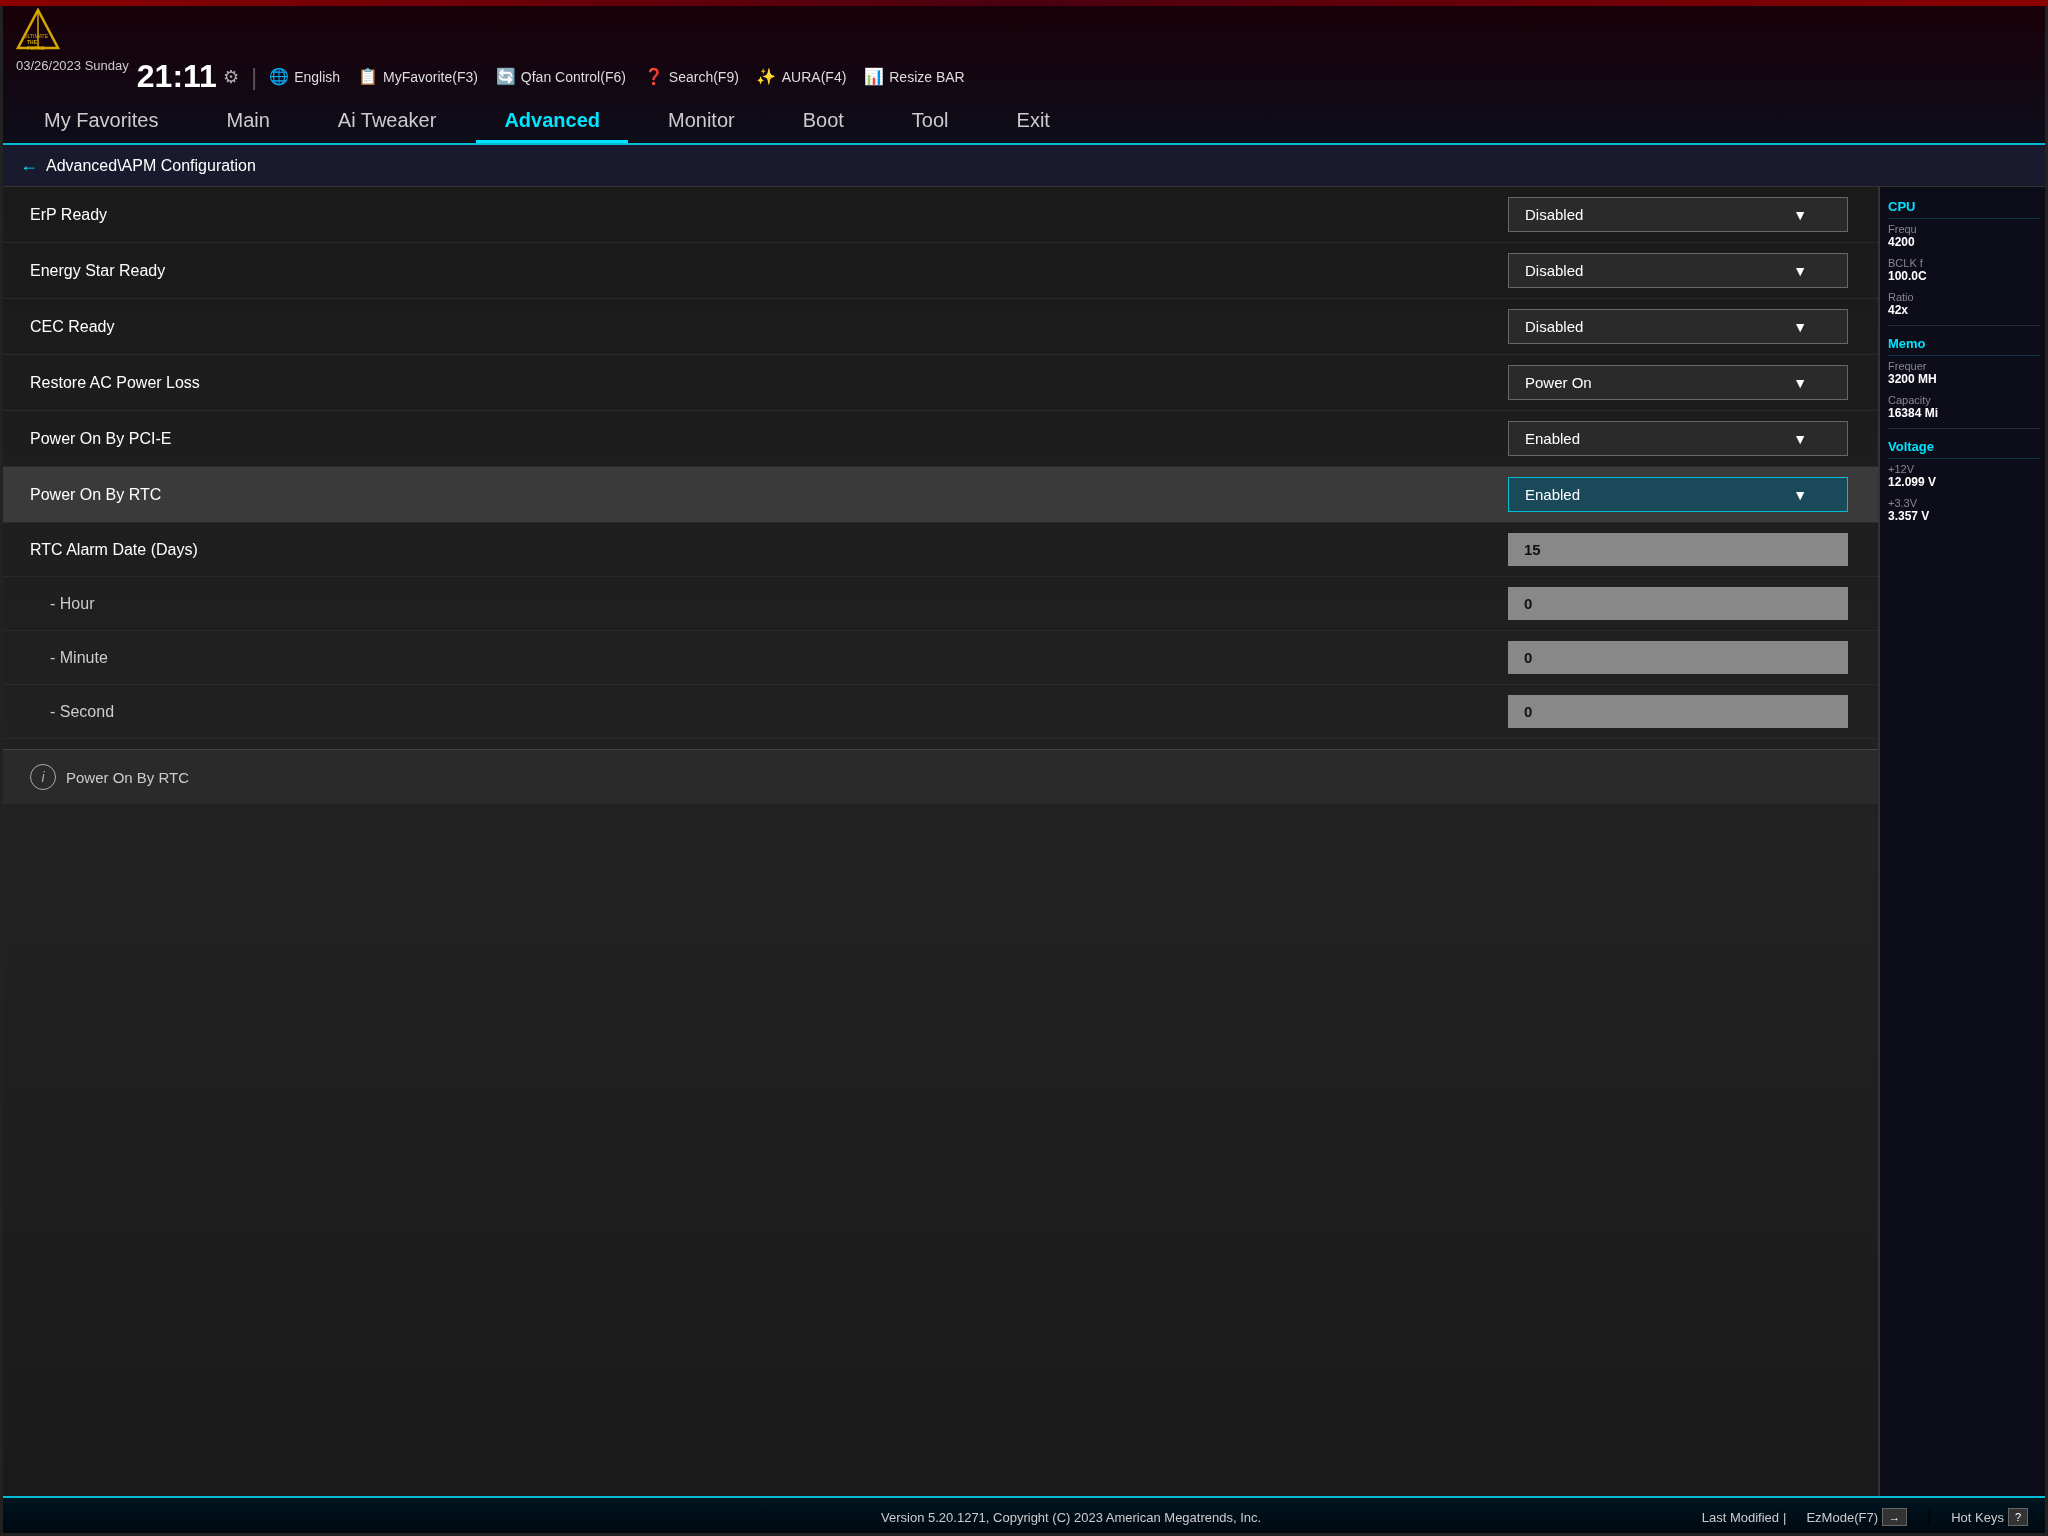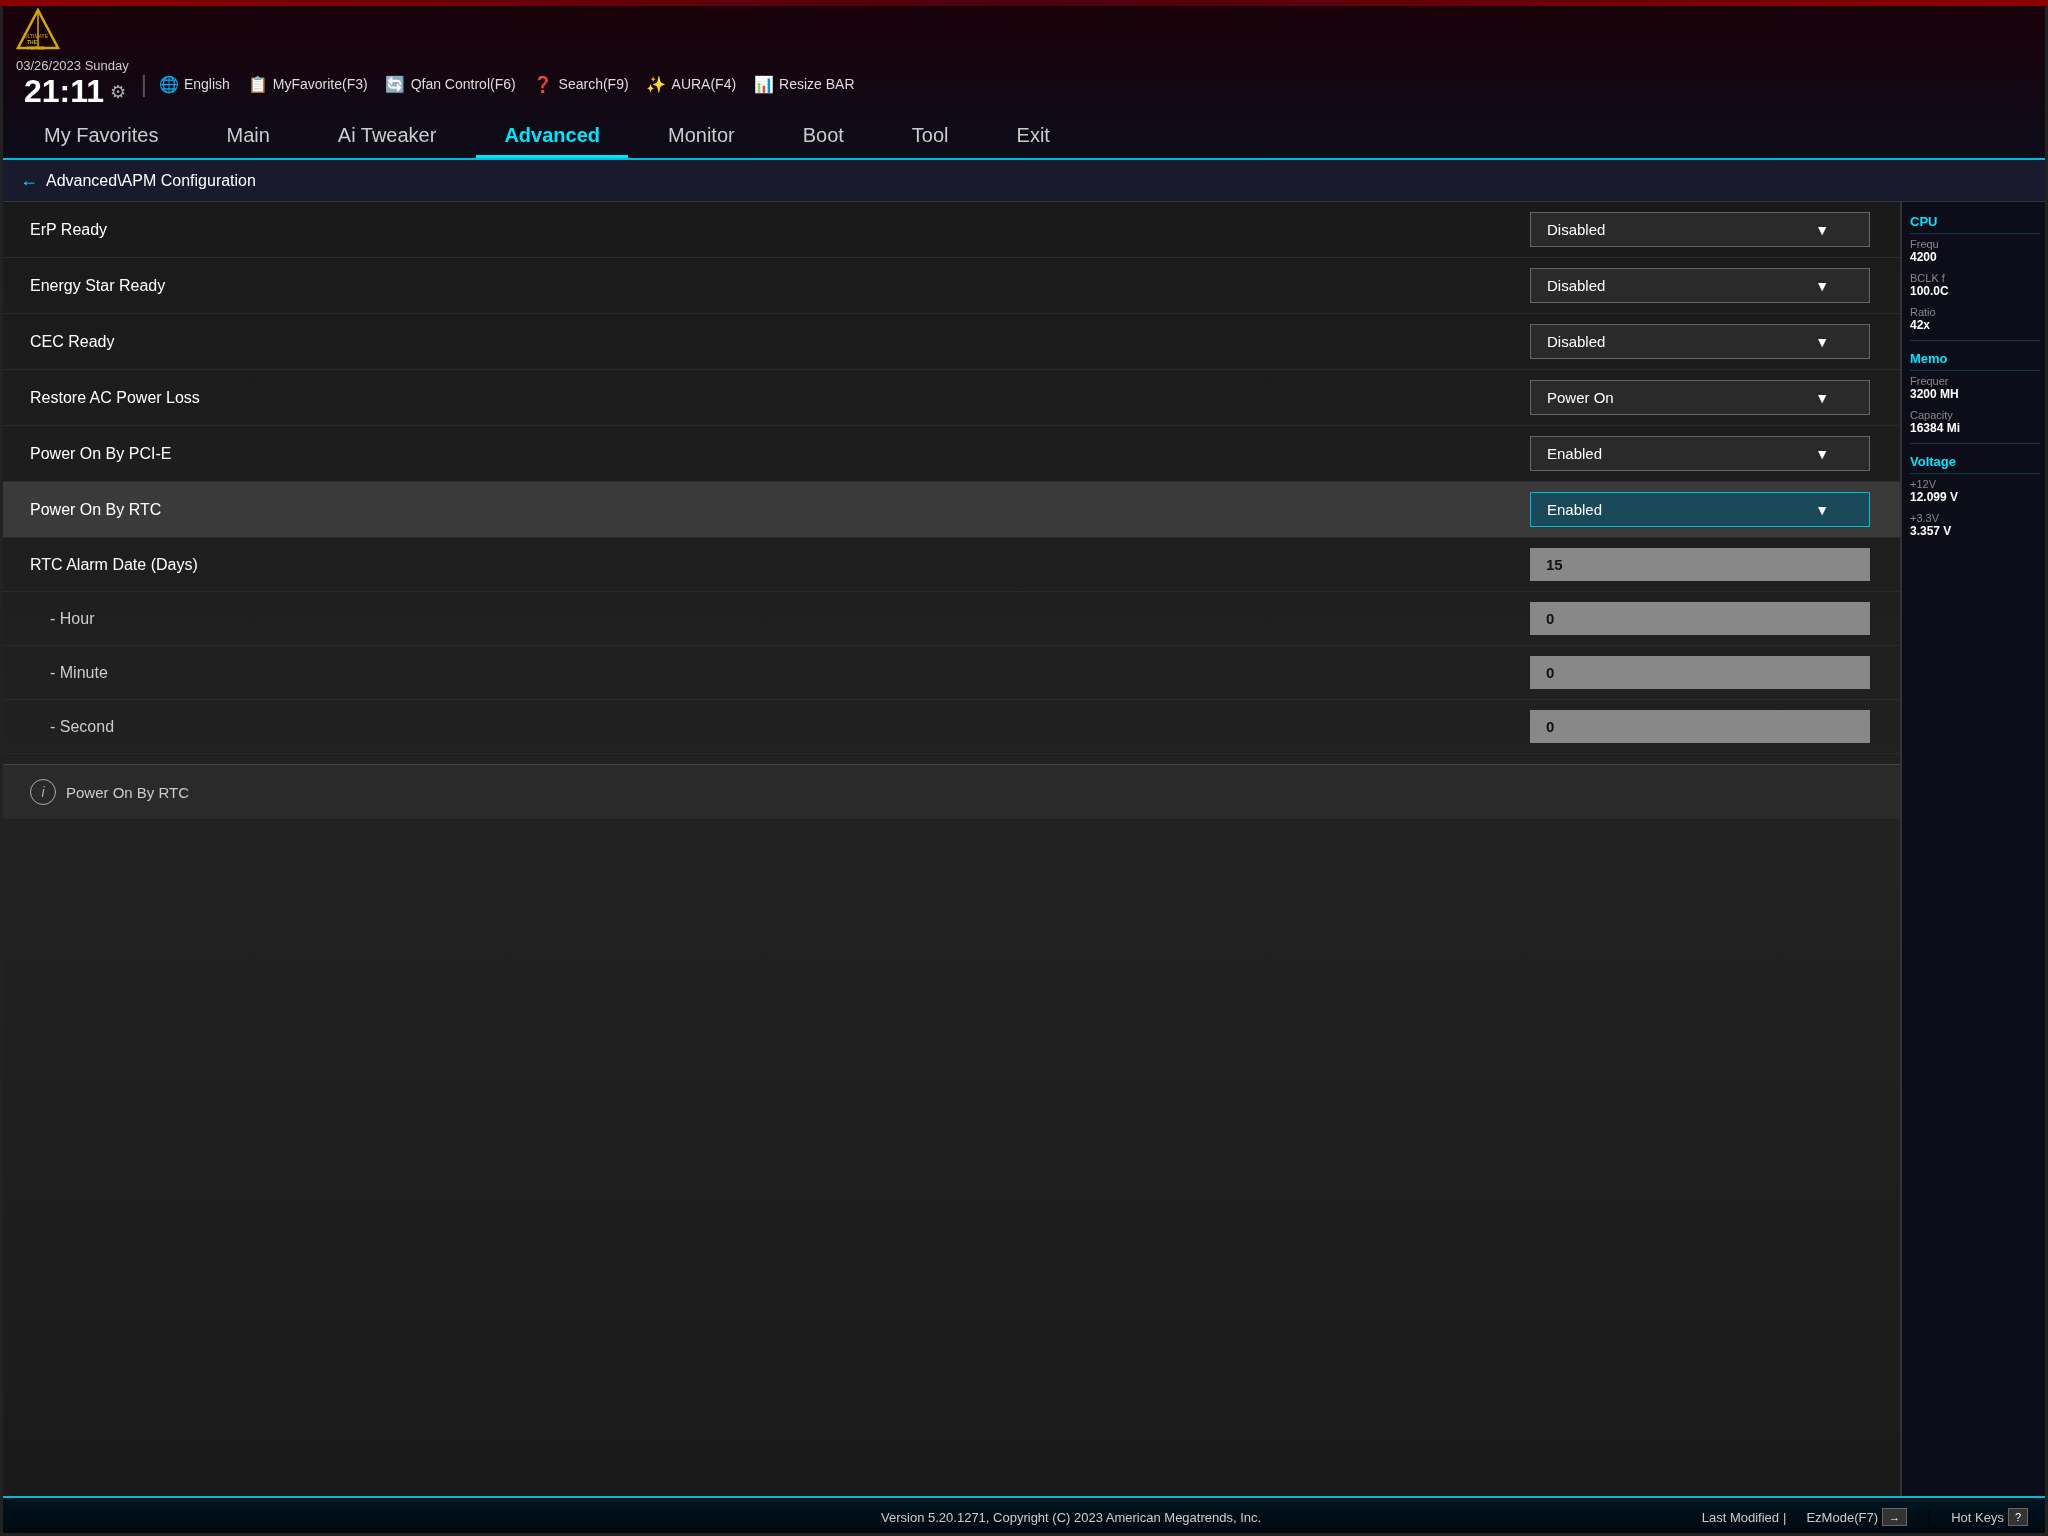--- a/index.html
+++ b/index.html
@@ -55,21 +55,21 @@
 
     .bios-title {
       color: white;
       font-size: 28px;
       font-weight: 500;
       letter-spacing: 1px;
     }
 
     .datetime-area {
       display: flex;
-      flex-direction: column;
+      flex-direction: row;
     }
 
     .date-text {
       color: #ccc;
       font-size: 13px;
     }
 
     .time-row {
       display: flex;
       align-items: center;
@@ -316,21 +316,21 @@
       position: absolute;
       top: 0;
       left: 0;
       right: 0;
       height: 6px;
       background: linear-gradient(90deg, #8b0000, #4a0010, #8b0000);
       z-index: 11;
     }
 
     .right-panel-visible {
-      width: 148px;
+      width: 170px;
       background: #0d0d1a;
       border-left: 2px solid #333;
       padding: 8px;
       overflow: hidden;
     }
 
     .panel-section-header {
       color: #00e5ff;
       font-size: 13px;
       font-weight: bold;

